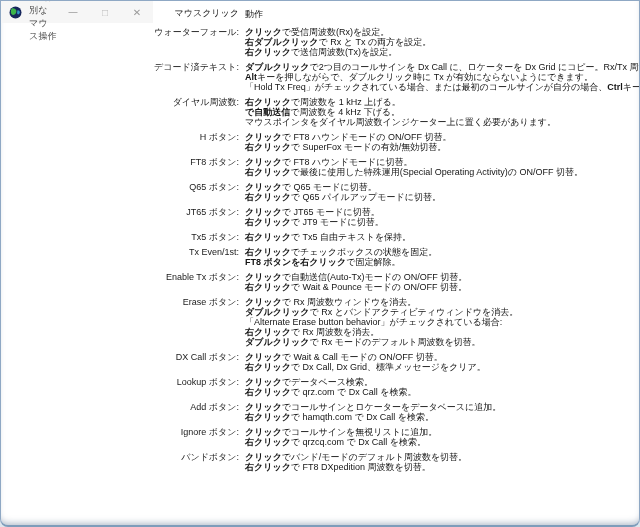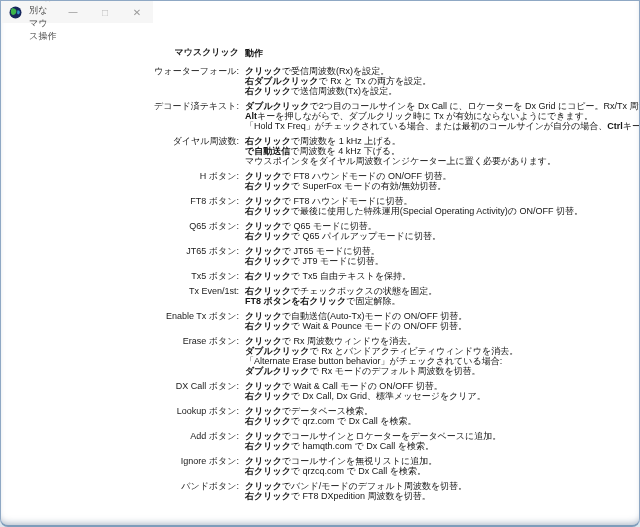--- a/index.html
+++ b/index.html
@@ -47,21 +47,21 @@
   .label {
     flex:0 0 86px;
     text-align:right;
     line-height:10px;
     white-space:nowrap;
     color:#1a1a1a;
   }
   .lines { margin-left:6px; flex:1 1 auto; min-width:0; }
   .line { line-height:10px; white-space:nowrap; }
   .b { font-weight:bold; }
-  .hdr { font-weight:bold;margin-top:39px; }
+  .hdr { font-weight:normal; }
 </style>
 </head>
 <body>
 
 <div class="window">
   <div class="titlebar">
     <span class="app-icon">
       <svg viewBox="0 0 13 13" xmlns="http://www.w3.org/2000/svg">
         <circle cx="6.5" cy="6.5" r="6" fill="#16265c"></circle>
         <path d="M3.2 2.2c2.1-.3 4.1 1 4.2 2.9.1 1.9-1.4 3.9-3 3.9S1.7 7.4 1.9 5.4c.1-1.4.4-2.9 1.3-3.2z" fill="#3db54a"></path>
@@ -153,20 +153,21 @@
             <div class="line"><span class="b">クリック</span><span>で自動送信(Auto-Tx)モードの ON/OFF 切替。</span></div>
             <div class="line"><span class="b">右クリック</span><span>で Wait &amp; Pounce モードの ON/OFF 切替。</span></div>
           </div>
         </div>
         <div class="row">
           <div class="label">Erase ボタン:</div>
           <div class="lines">
             <div class="line"><span class="b">クリック</span><span>で Rx 周波数ウィンドウを消去。</span></div>
             <div class="line"><span class="b">ダブルクリック</span><span>で Rx とバンドアクティビティウィンドウを消去。</span></div>
             <div class="line"><span>「Alternate Erase button behavior」がチェックされている場合:</span></div>
+            <div class="line"><span class="b">右クリック</span><span>で Rx 周波数を消去。</span></div>
             <div class="line"><span class="b">ダブルクリック</span><span>で Rx モードのデフォルト周波数を切替。</span></div>
           </div>
         </div>
         <div class="row">
           <div class="label">DX Call ボタン:</div>
           <div class="lines">
             <div class="line"><span class="b">クリック</span><span>で Wait &amp; Call モードの ON/OFF 切替。</span></div>
             <div class="line"><span class="b">右クリック</span><span>で Dx Call, Dx Grid、標準メッセージをクリア。</span></div>
           </div>
         </div>

